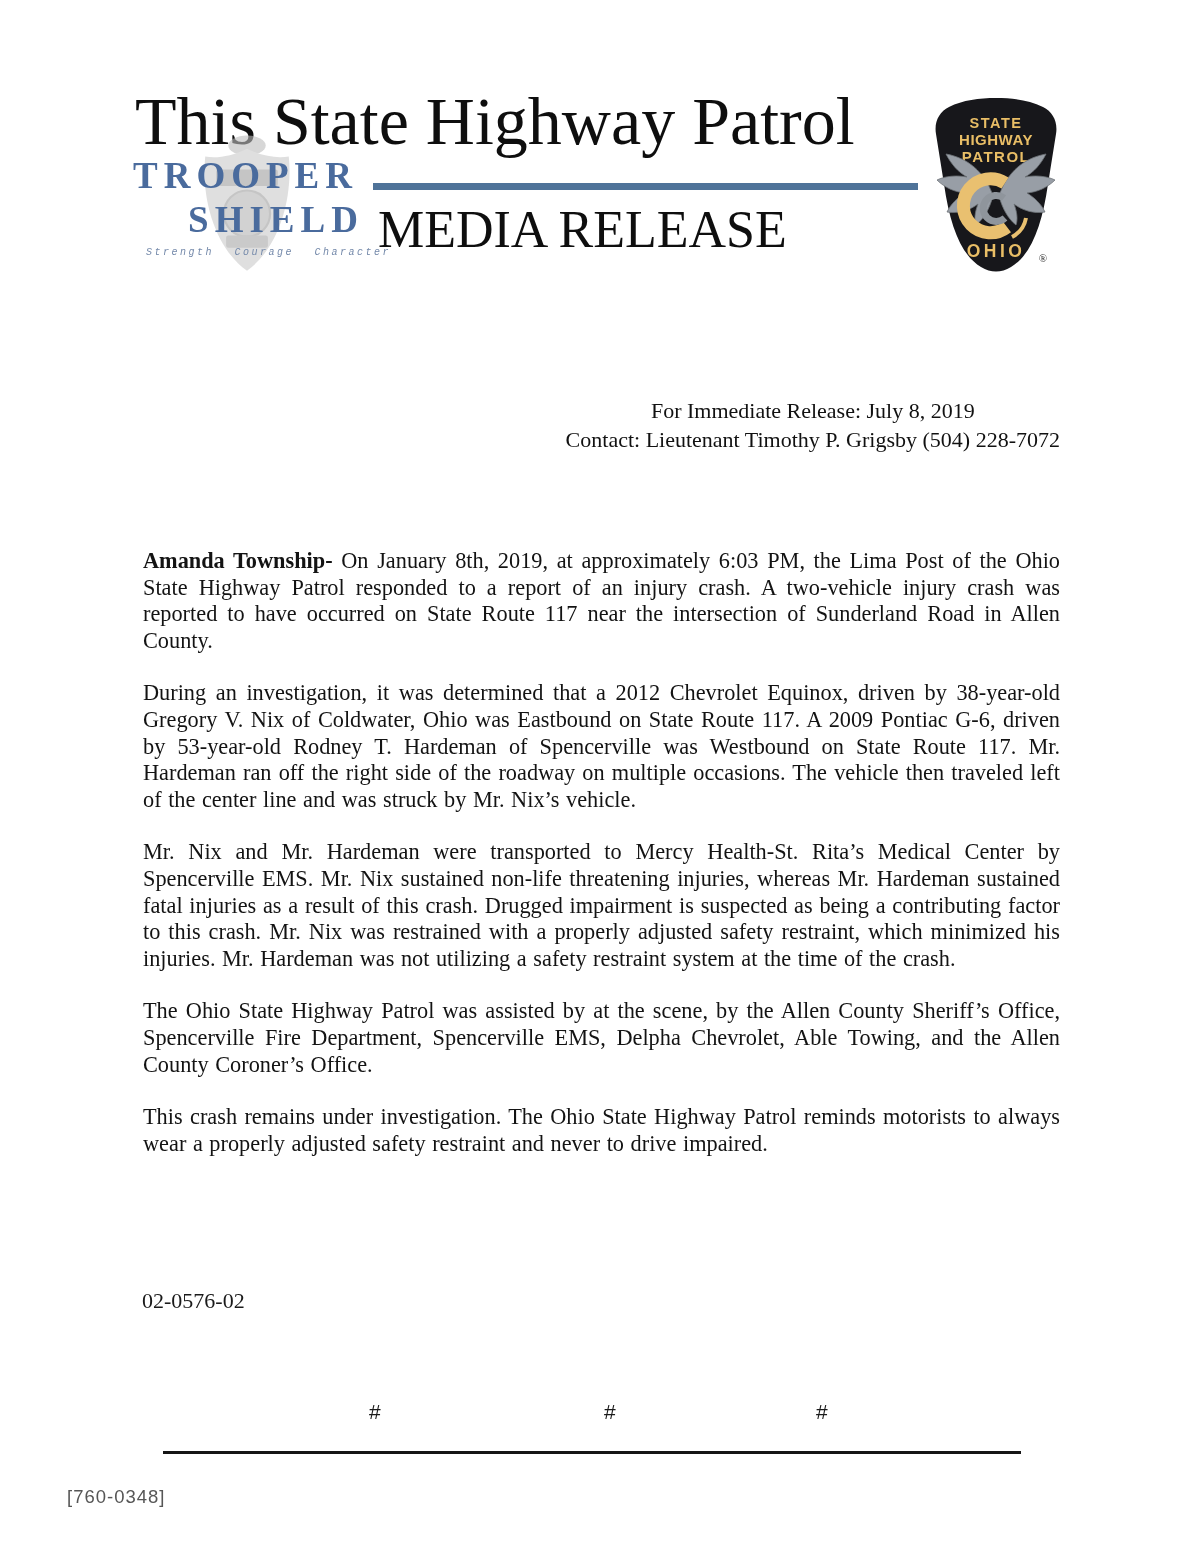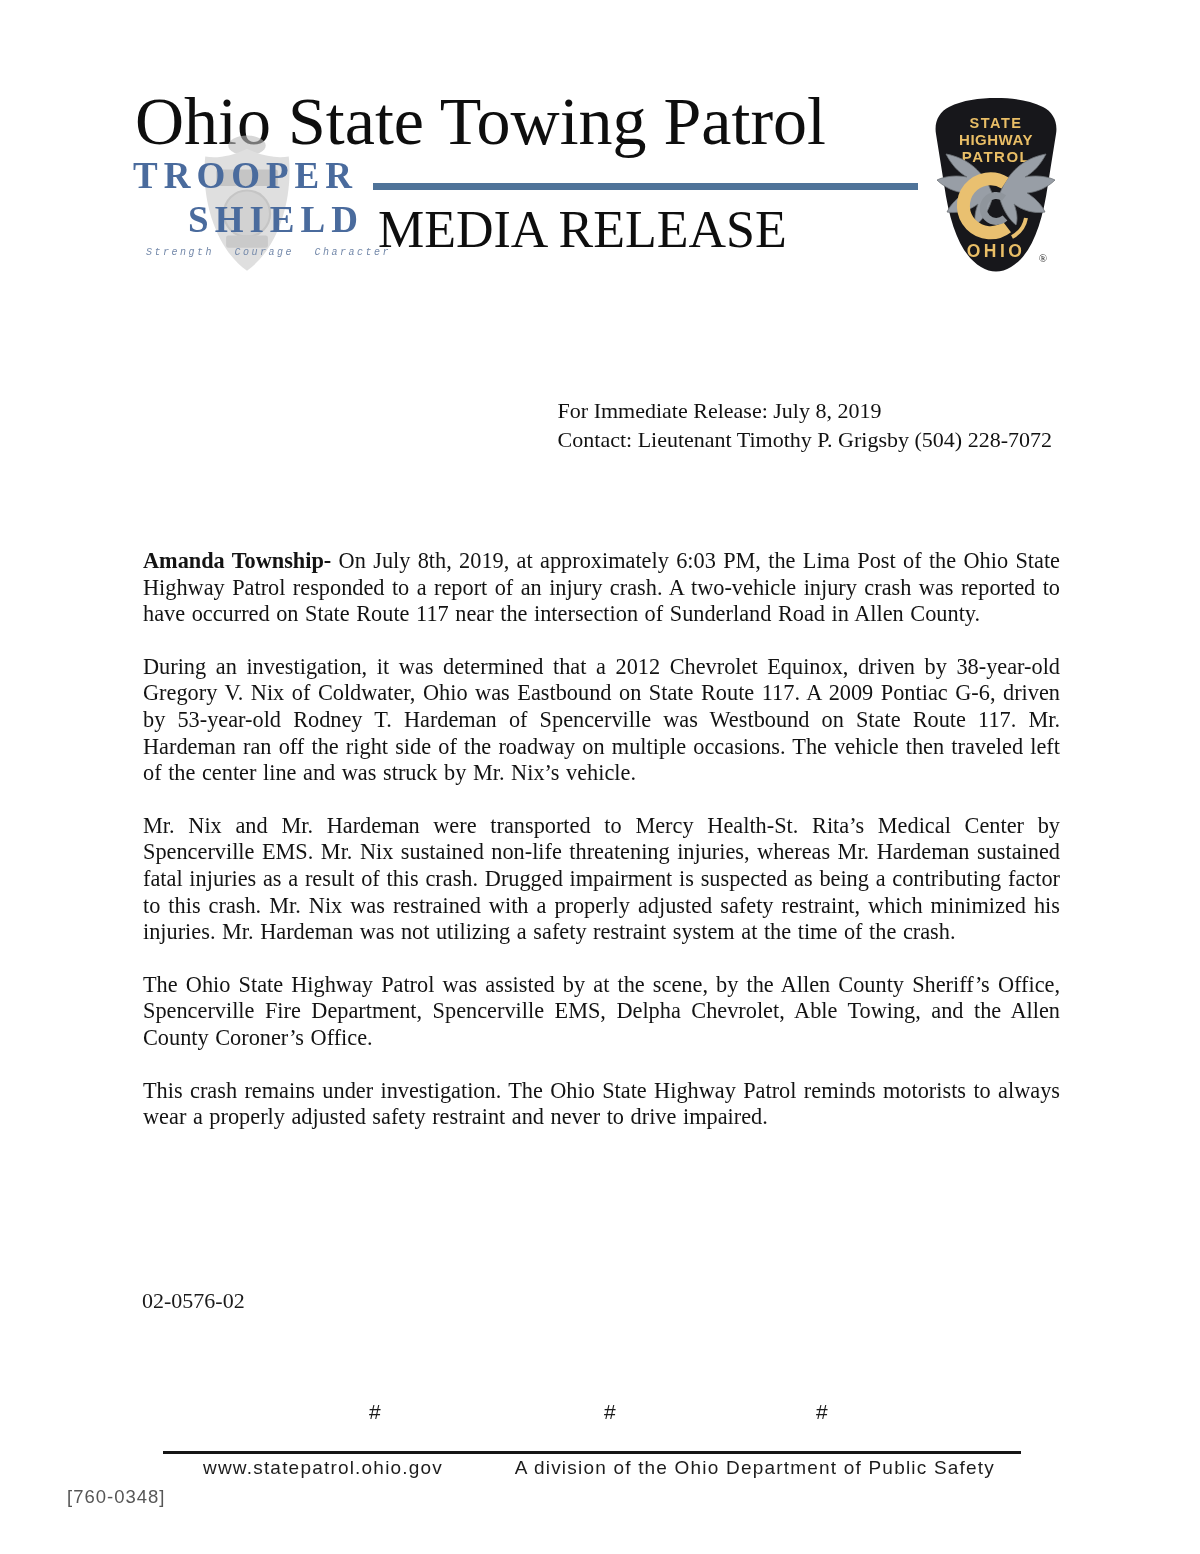--- a/index.html
+++ b/index.html
@@ -23,21 +23,21 @@
     font-family:Liberation Mono, monospace;font-style:italic;font-size:10px;
     letter-spacing:2.5px;word-spacing:12px;color:#7489aa;white-space:nowrap;}
   .header-divider{position:absolute;left:373px;top:183px;width:545px;height:7px;background:#4f7399;}
   .doc-type{
     position:absolute;left:374px;top:200px;margin:4px;
     font-family:"Liberation Serif",serif;font-weight:normal;font-size:52px;line-height:1;
     color:#0e0e0e;white-space:nowrap;
   }
   .patrol-badge{position:absolute;left:932px;top:96px;width:128px;height:182px;}
   
-  .release-info{position:absolute;right:148px;top:396px;text-align:left;
+  .release-info{position:absolute;right:140px;top:396px;text-align:center;
     font-size:22px;line-height:29px;color:#111;white-space:nowrap;}
   
   .headline{position:absolute;left:143px;top:478px;width:917px;margin:0;text-align:center;
     font-family:"Liberation Sans",sans-serif;font-weight:bold;font-size:27px;color:#0e0e0e;}
   
   .body-text{position:absolute;left:143px;top:548px;width:917px;}
   .body-text p{margin:0 0 26px 0;font-size:22.3px;line-height:26.6px;
     text-align:justify;word-spacing:1px;color:#131313;}
   .body-text p b{font-weight:bold;}
   
@@ -53,21 +53,21 @@
     font-family:"Liberation Sans",sans-serif;font-size:19px;letter-spacing:1.2px;color:#1c1c1c;
     white-space:nowrap;}
   .form-number{position:absolute;left:67px;top:1486px;
     font-family:"Liberation Sans",sans-serif;font-size:18.5px;letter-spacing:1px;color:#565656;}
 </style>
 </head>
 <body>
 
 <div class="page">
 
-  <h1 class="agency-title">Ohio State Towing Patrol</h1>
+  <h1 class="agency-title">This State Highway Patrol</h1>
 
   <div class="trooper-logo">
     <svg class="ts-watermark" viewBox="0 0 100 132">
       <ellipse cx="50" cy="10" rx="17" ry="9" fill="#bdbdbd"></ellipse>
       <path d="M 50 13 C 64 20 78 22 88 20 C 92 60 78 104 50 124 C 22 104 8 60 12 20 C 22 22 36 20 50 13 Z" fill="#cbcbcb"></path>
       <rect x="22" y="32" width="56" height="15" rx="2" fill="#9f9f9f"></rect>
       <circle cx="50" cy="72" r="21" fill="#b5b5b5" stroke="#a0a0a0" stroke-width="2"></circle>
       <rect x="31" y="92" width="38" height="11" rx="2" fill="#a8a8a8"></rect>
     </svg>
     <div class="ts-line l1">TROOPER</div>
@@ -95,36 +95,32 @@
     <text x="111" y="166" text-anchor="middle" font-size="11" fill="#2a2a2a">®</text>
   </svg>
 
   <div class="release-info">
     <div>For Immediate Release:  July 8, 2019</div>
     <div>Contact: Lieutenant Timothy P. Grigsby (504) 228-7072</div>
   </div>
 
 
   <main class="body-text">
-    <p><b>Amanda Township-</b><span> On July 8th, 2019, at approximately 6:03 PM, the Lima Post of the Ohio State Highway Patrol responded to a report of an injury crash.   A two-vehicle injury crash was reported to have occurred on State Route 117 near the intersection of Sunderland Road in Allen County.</span></p>
+    <p><b>Amanda Township-</b><span> On January 8th, 2019, at approximately 6:03 PM, the Lima Post of the Ohio State Highway Patrol responded to a report of an injury crash.   A two-vehicle injury crash was reported to have occurred on State Route 117 near the intersection of Sunderland Road in Allen County.</span></p>
     <p><span>During an investigation, it was determined that a 2012 Chevrolet Equinox, driven by 38-year-old Gregory V. Nix of Coldwater, Ohio was Eastbound on State Route 117.  A 2009 Pontiac G-6, driven by 53-year-old Rodney T. Hardeman of Spencerville was Westbound on State Route 117.  Mr. Hardeman ran off the right side of the roadway on multiple occasions. The vehicle then traveled left of the center line and was struck by Mr. Nix’s vehicle.</span></p>
     <p><span>Mr. Nix and Mr. Hardeman were transported to Mercy Health-St. Rita’s Medical Center by Spencerville EMS.   Mr. Nix sustained non-life threatening injuries, whereas Mr. Hardeman sustained fatal injuries as a result of this crash.   Drugged impairment is suspected as being a contributing factor to this crash. Mr. Nix was restrained with a properly adjusted safety restraint, which minimized his injuries. Mr. Hardeman was not utilizing a safety restraint system at the time of the crash.</span></p>
     <p><span>The Ohio State Highway Patrol was assisted by at the scene, by the Allen County Sheriff’s Office, Spencerville Fire Department, Spencerville EMS, Delpha Chevrolet, Able Towing, and the Allen County Coroner’s Office.</span></p>
     <p><span>This crash remains under investigation.  The Ohio State Highway Patrol reminds motorists to always wear a properly adjusted safety restraint and never to drive impaired.</span></p>
   </main>
 
   <div class="ref-number">02-0576-02</div>
 
   <div class="end-marks">
     <span class="m1">#</span>
     <span class="m2">#</span>
     <span class="m3">#</span>
   </div>
 
   <div class="footer-rule"></div>
-  <div class="footer-row">
-    <span>www.statepatrol.ohio.gov</span>
-    <span>A division of the Ohio Department of Public Safety</span>
-  </div>
 
   <div class="form-number">[760-0348]</div>
 
 </div>
 
 </body></html>

